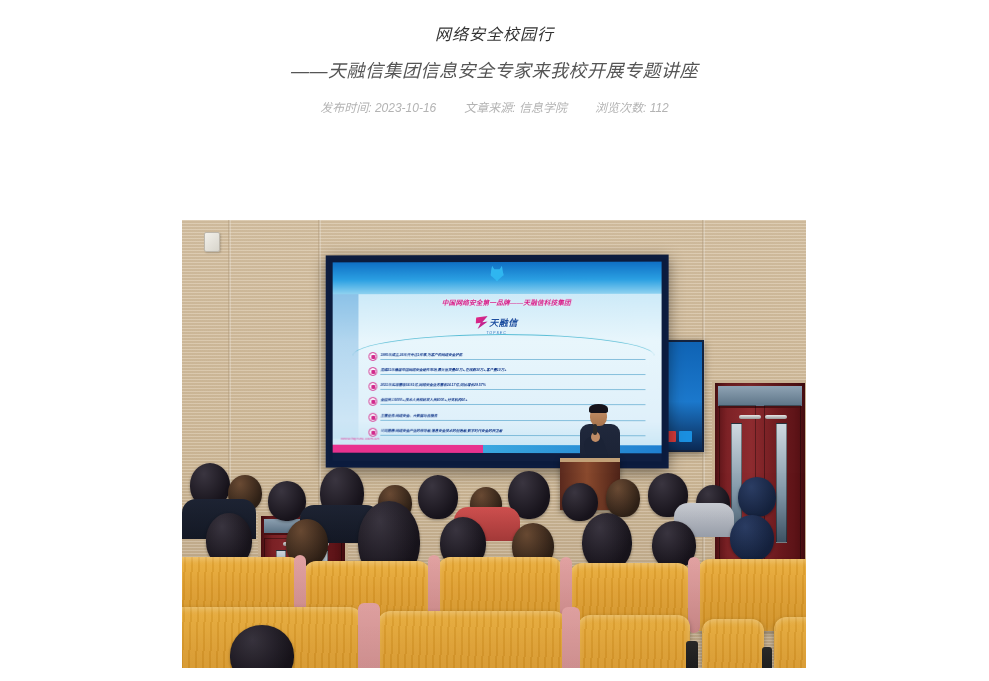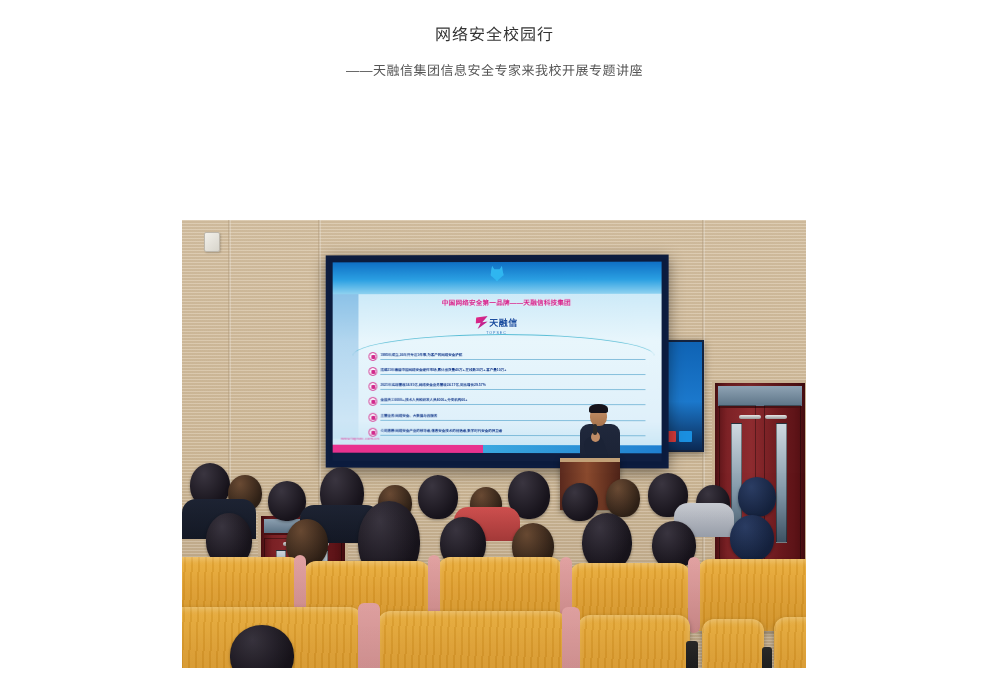--- a/index.html
+++ b/index.html
@@ -4,36 +4,36 @@
 <title>网络安全校园行</title>
 <style>
   * { box-sizing: border-box; }
   html, body {
     margin: 0; padding: 0;
     width: 989px; height: 681px;
     background: #ffffff;
     font-family: "Liberation Sans", "DejaVu Sans", sans-serif;
     overflow: hidden;
   }
-  .page { position: relative; width: 989px; height: 681px; background: #fff; }
+  .page { position: relative; width: 989px; height: 681px; background: #fff; font-style: italic; }
 
   
   .article-title {
     text-align: center;
     font-size: 16px;
     color: #333333;
     font-weight: normal;
     letter-spacing: 1px;
     margin: 0;
     padding-top: 24px;
     line-height: 22px;
   }
   .article-subtitle {
     text-align: center;
-    font-size: 13px;
+    font-size: 18px;
     color: #555555;
     letter-spacing: 0.5px;
     margin: 0;
     padding-top: 15px;
     line-height: 20px;
   }
   .meta-line {
     text-align: center;
     font-size: 12px;
     color: #b3b3b3;
@@ -320,20 +320,23 @@
 </style>
 </head>
 <body>
 
 <div class="page">
 
   <h1 class="article-title">网络安全校园行</h1>
 
   <div class="article-subtitle">——天融信集团信息安全专家来我校开展专题讲座</div>
 
+  <div class="meta-line">
+    <span class="meta-item"><span class="meta-label">发布时间:</span>&nbsp;<span class="meta-value">2023-10-16</span></span><span class="meta-item"><span class="meta-label">文章来源:</span>&nbsp;<span class="meta-value">信息学院</span></span><span class="meta-item"><span class="meta-label">浏览次数:</span>&nbsp;<span class="meta-value">112</span></span>
+  </div>
 
 
   <div class="figure-wrap">
     <div class="photo">
 
       <div class="wall"></div>
       <div class="wall-seam" style="left:46px;"></div>
       <div class="wall-seam" style="left:136px;"></div>
       <div class="wall-seam" style="left:520px;"></div>
       <div class="wall-speaker"></div>

